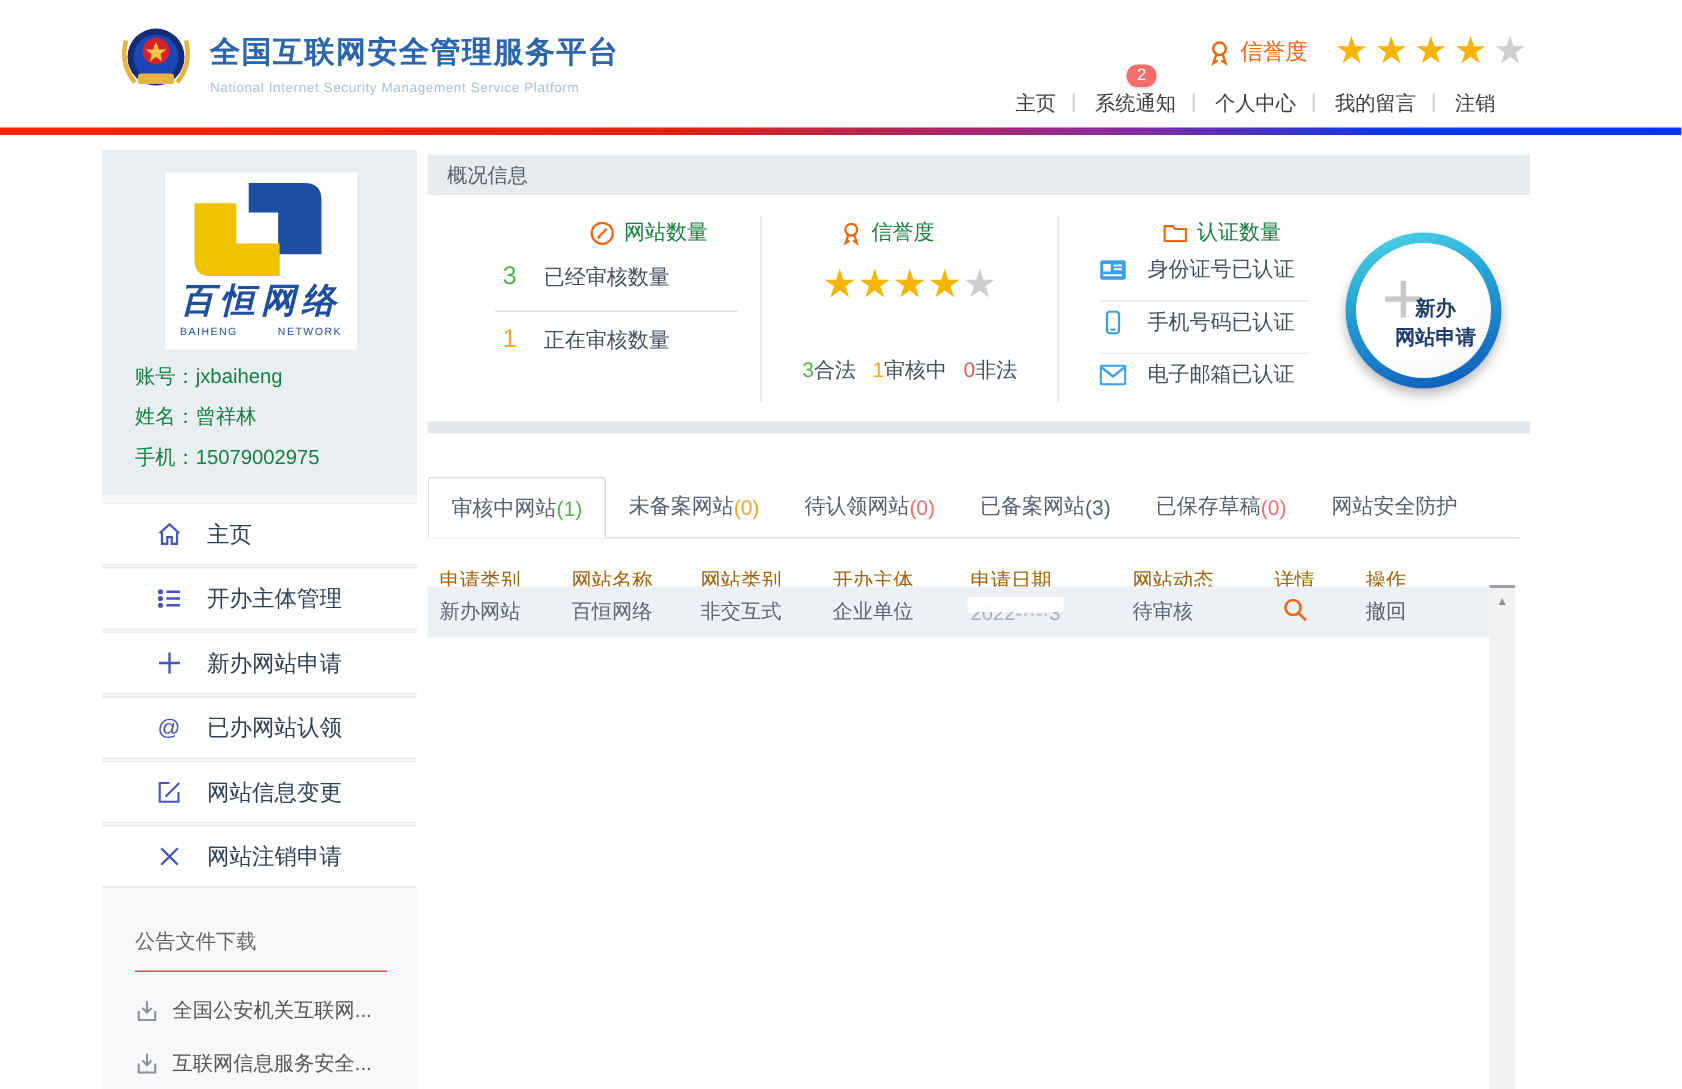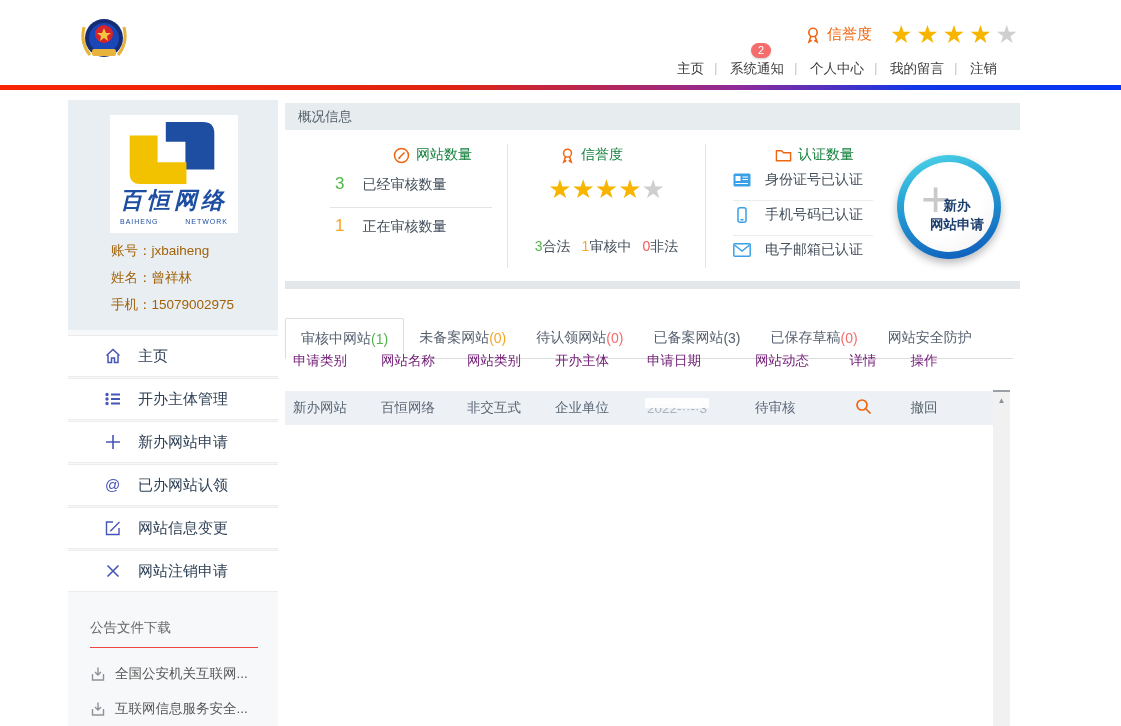--- a/index.html
+++ b/index.html
@@ -24,21 +24,21 @@
   .badge { position:absolute; top:-17px; left:34px; background:#f56c6c; color:#fff; font-size:11px; line-height:15px; padding:0 7px; border-radius:8px; box-shadow:0 1px 2px rgba(0,0,0,.2); }
   .grad-bar { position:absolute; left:0; top:85px; width:1121px; height:5px;
     background:linear-gradient(90deg,#f82403 0%,#e02310 40%,#8e2a9a 66%,#1037e8 82%,#0435f5 100%); }
 
   
   .sidebar { position:absolute; left:68px; top:100px; width:210px; height:626px; background:#f7f8f9; }
   .profile { background:#e9eef3; padding:15px 0 16px 22px; }
   .logo-box { width:128px; height:118px; background:#fff; margin-left:20px; padding:6px 10px 0 10px; }
   .logo-cn { font-size:23px; font-weight:bold; color:#1e4ea2; letter-spacing:4px; font-family:"Liberation Serif", serif; font-style:italic; white-space:nowrap; }
   .logo-en { display:flex; justify-content:space-between; font-size:7px; color:#1e4ea2; letter-spacing:1px; margin-top:2px; }
-  .profile-line { font-size:13.5px; color:#a16207; margin-top:9px;margin-left:21px; }
+  .profile-line { font-size:13.5px; color:#15803d; margin-top:9px; }
   .menu { margin-top:5px; }
   .menu-item { height:42px; background:#fff; border:1px solid #ececec; border-left:none; border-right:none; margin-bottom:1px; display:flex; align-items:center; padding-left:36px; gap:16px; cursor:pointer; }
   .menu-item .mi-label { font-size:15px; color:#2f4156; }
   .downloads { padding:26px 0 0 22px; }
   .dl-title { font-size:13.5px; color:#666; padding-bottom:10px; border-bottom:1px solid #ef4444; width:168px; }
   .dl-item { display:flex; align-items:center; gap:9px; margin-top:17px; font-size:13.5px; color:#555; cursor:pointer; }
 
   
   .main { position:absolute; left:285px; top:103px; width:735px; height:590px; background:#fff; }
   .panel-head { position:absolute; left:0; top:0; width:735px; height:27px; background:#e7ecef; line-height:27px; padding-left:13px; font-size:13.5px; color:#55606a; }
@@ -65,21 +65,21 @@
   .plus-glyph { position:absolute; left:17px; top:8px; font-size:50px; font-weight:200; color:#c9c9c9; }
   .new-btn-text { position:absolute; right:5px; bottom:17px; width:64px; text-align:center; font-size:13.5px; font-weight:bold; color:#1d3f6e; line-height:1.4; }
   .ov-strip { position:absolute; left:0; top:178px; width:735px; height:8px; background:#e4e7ea; }
 
   
   .tabbar { position:absolute; left:0; top:215px; width:728px; height:41px; display:flex; border-bottom:1px solid #ddd; }
   .tab { display:flex; align-items:center; padding:0 15px; font-size:14px; color:#555f6e; cursor:pointer; white-space:nowrap; }
   .tab.active { background:#fff; border:1px solid #ddd; border-bottom:1px solid #fff; margin-bottom:-1px; border-radius:2px 2px 0 0; }
 
   
-  .thead { position:absolute; left:0; top:242px; width:708px; height:31px; display:flex; align-items:center; padding-left:8px; font-size:13.5px; color:#701a75; }
+  .thead { position:absolute; left:0; top:268px; width:708px; height:31px; display:flex; align-items:center; padding-left:8px; font-size:13.5px; color:#a16207; }
   .trow { position:absolute; left:0; top:288px; width:708px; height:34px; display:flex; align-items:center; padding-left:8px; background:#edf1f6; font-size:13.5px; color:#5a6675; }
   .c0{width:88px;} .c1{width:86px;} .c2{width:88px;} .c3{width:92px;font-family:Liberation Serif, serif;} .c4{width:108px;} .c5{width:82px;} .c6{width:52px;text-align:center;} .c7{width:70px;text-align:center;}
   .redacted { position:relative; display:inline-block; color:#aab1b9; }
   .redacted::after { content:""; position:absolute; left:-2px; right:-2px; top:-3px; height:68%; background:rgba(255,255,255,.92); }
   .action-link { cursor:pointer; color:#55606a; }
 
   
   .scrollbar { position:absolute; left:708px; top:287px; width:17px; height:336px; background:#f1f1f1; border-top:2px solid #9aa0a6; }
   .scroll-up { height:16px; display:flex; align-items:center; justify-content:center; color:#8d9298; font-size:8px; cursor:pointer; }
   .scroll-up::before { content:"▲"; }
@@ -95,20 +95,24 @@
     <div class="emblem">
       <svg width="52" height="52" viewBox="0 0 52 52">
         <path d="M6 14 Q2 30 12 42" stroke="#e8b33c" stroke-width="3" fill="none"></path>
         <path d="M46 14 Q50 30 40 42" stroke="#e8b33c" stroke-width="3" fill="none"></path>
         <circle cx="26" cy="25" r="19" fill="#142d74"></circle>
         <circle cx="26" cy="25" r="15" fill="#1a47b8"></circle>
         <circle cx="26" cy="21" r="9" fill="#d6222a"></circle>
         <polygon points="26,15 28,20 33,20 29,23 30,28 26,25 22,28 23,23 19,20 24,20" fill="#f5c542"></polygon>
         <rect x="14" y="36" width="24" height="7" rx="2" fill="#e8b33c"></rect>
       </svg>
+    </div>
+    <div class="brand">
+      <div class="brand-title">全国互联网安全管理服务平台</div>
+      <div class="brand-sub">National Internet Security Management Service Platform</div>
     </div>
 
     <div class="rep">
       <div class="rep-label">
         <span>
           <svg width="16" height="18" viewBox="0 0 16 18">
             <circle cx="8" cy="6.5" r="4.2" fill="none" stroke="#f0650f" stroke-width="1.6"></circle>
             <path d="M5.8 10.5 L4 16 l2.2-1.4 M10.2 10.5 L12 16 l-2.2-1.4" fill="none" stroke="#f0650f" stroke-width="1.6" stroke-linecap="round"></path>
           </svg>
         </span>

